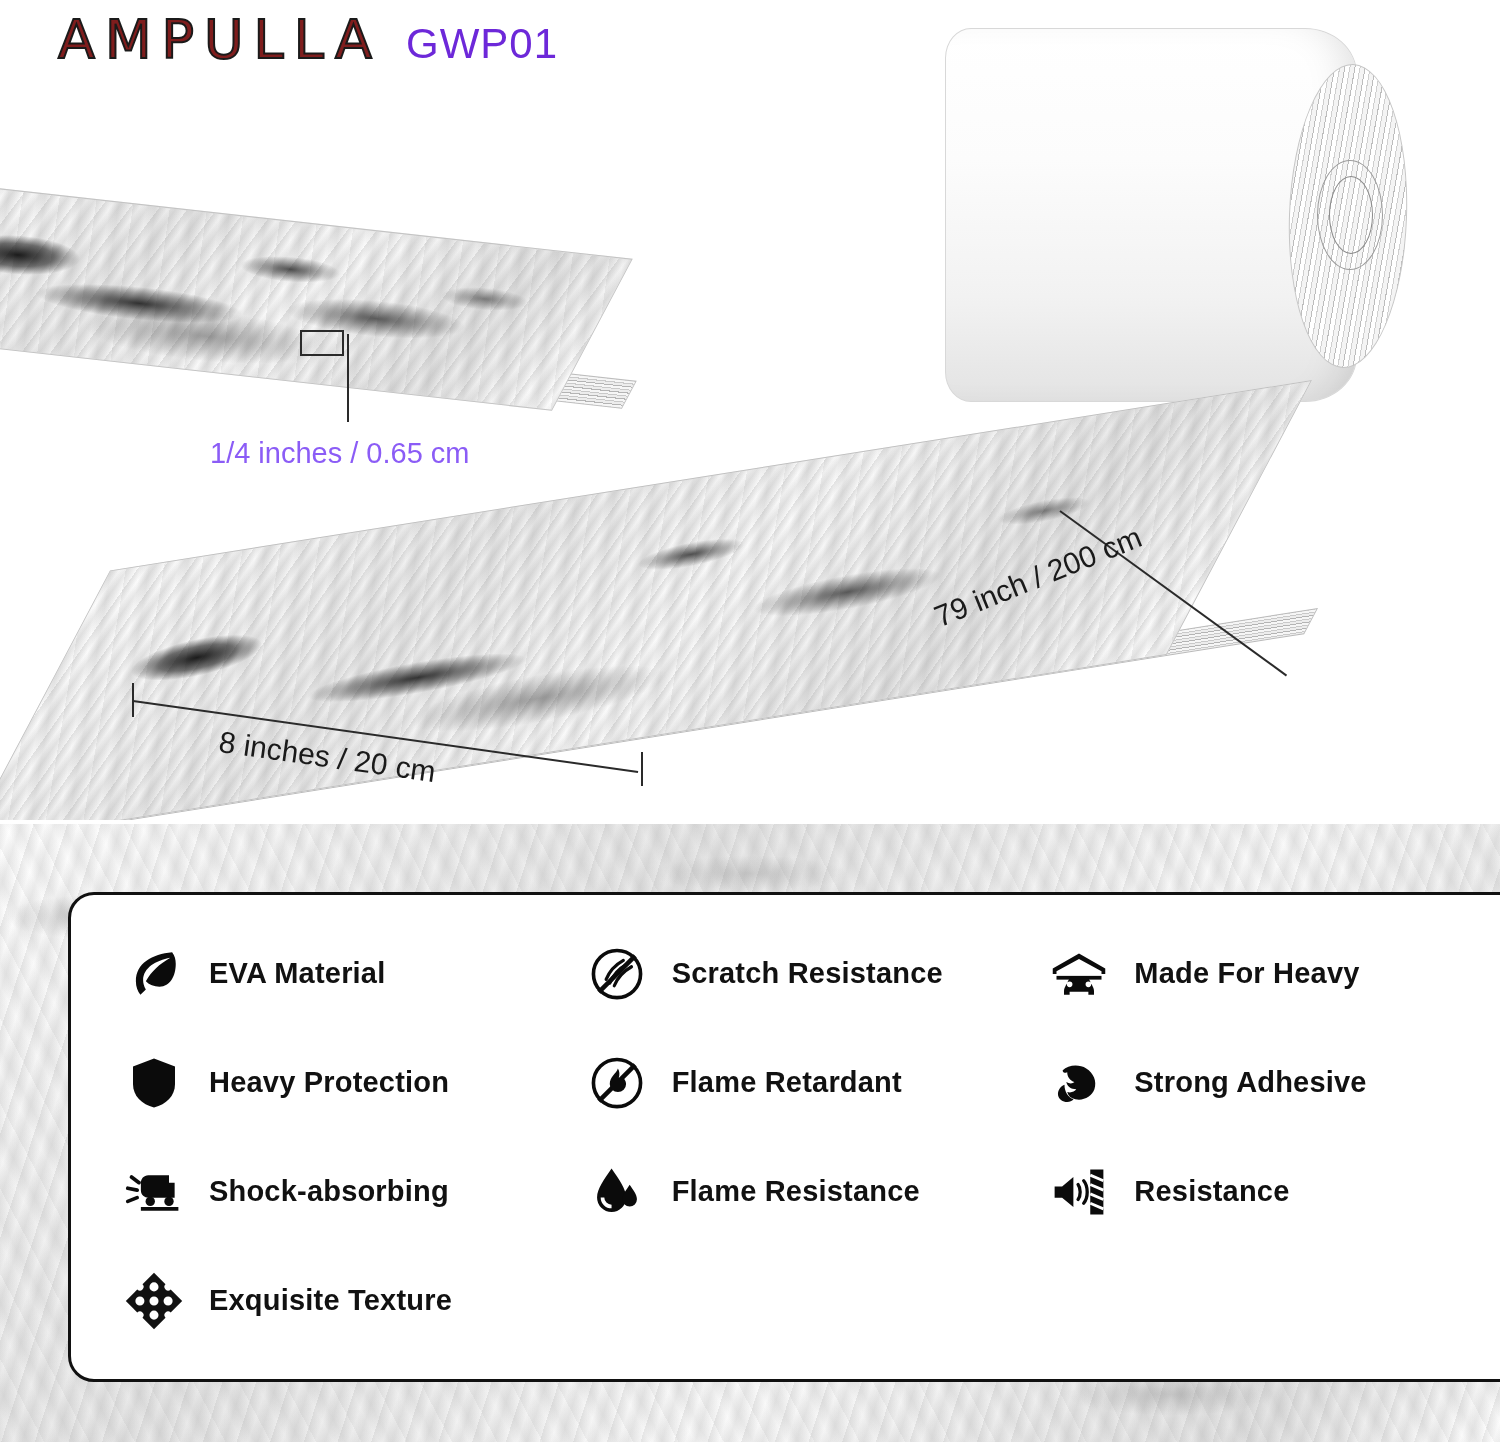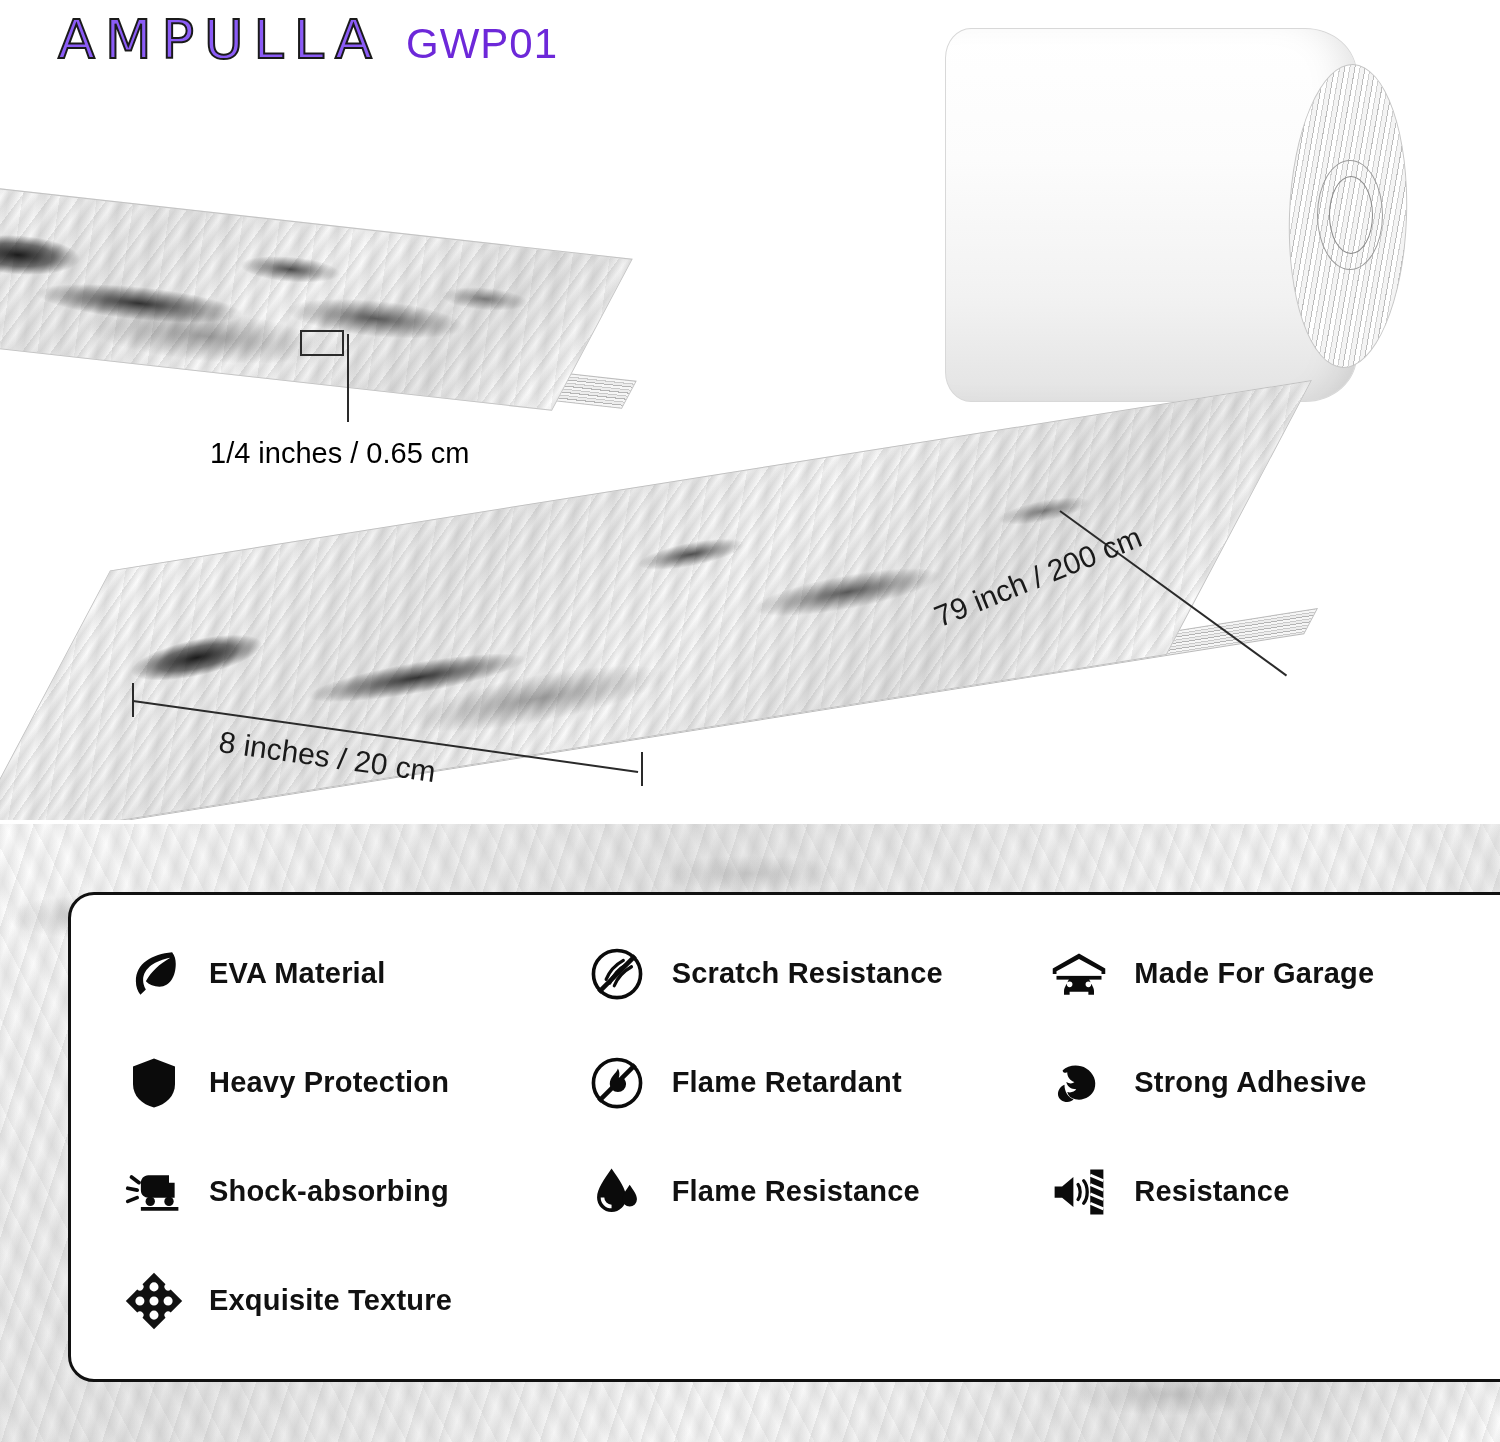--- a/index.html
+++ b/index.html
@@ -31,21 +31,21 @@
     left: 58px;
     top: 8px;
     display: flex;
     align-items: baseline;
     gap: 24px;
   }
   .brand-logo {
     font-size: 54px;
     letter-spacing: 10px;
     font-weight: 400;
-    color: #8b5cf6;
+    color: #7f1d1d;
     -webkit-text-stroke: 2px #1a1a1a;
     text-stroke: 2px #1a1a1a;
     font-family: "DejaVu Sans", sans-serif;
   }
   .brand-model {
     font-size: 42px;
     color: #6d28d9;
     font-weight: 400;
     letter-spacing: 1px;
   }
@@ -114,21 +114,21 @@
     width: 40px;
     height: 22px;
     border: 2px solid #2a2a2a;
     background: transparent;
   }
   .dim-thickness-label {
     position: absolute;
     left: 210px;
     top: 437px;
     font-size: 29px;
-    color: #000000;
+    color: #8b5cf6;
     white-space: nowrap;
   }
 
   
   .roll {
     position: absolute;
     left: 945px;
     top: 28px;
     width: 460px;
     height: 385px;
@@ -373,21 +373,21 @@
       </div>
 
       <div class="feature-item">
         <span class="feature-icon">
           <svg viewBox="0 0 64 64" width="60" height="60" fill="currentColor">
             <path d="M4 26 32 10l28 16v6H56v-3L32 16 8 29v3H4z"></path>
             <rect x="8" y="34" width="48" height="4"></rect>
             <path d="M16 50c0-2 1-4 2-6l3-6c1-2 2-3 4-3h14c2 0 3 1 4 3l3 6c1 2 2 4 2 6v4h-6v-3H22v3h-6zM22 46a3 3 0 100-6 3 3 0 000 6zm20 0a3 3 0 100-6 3 3 0 000 6z"></path>
           </svg>
         </span>
-        <span class="feature-label">Made For Garage</span>
+        <span class="feature-label">Made For Heavy</span>
       </div>
 
       <div class="feature-item">
         <span class="feature-icon">
           <svg viewBox="0 0 64 64" width="56" height="56" fill="currentColor">
             <path d="M32 4 8 13v20c0 14 10 23 24 27 14-4 24-13 24-27V13L32 4z"></path>
           </svg>
         </span>
         <span class="feature-label">Heavy Protection</span>
       </div>

